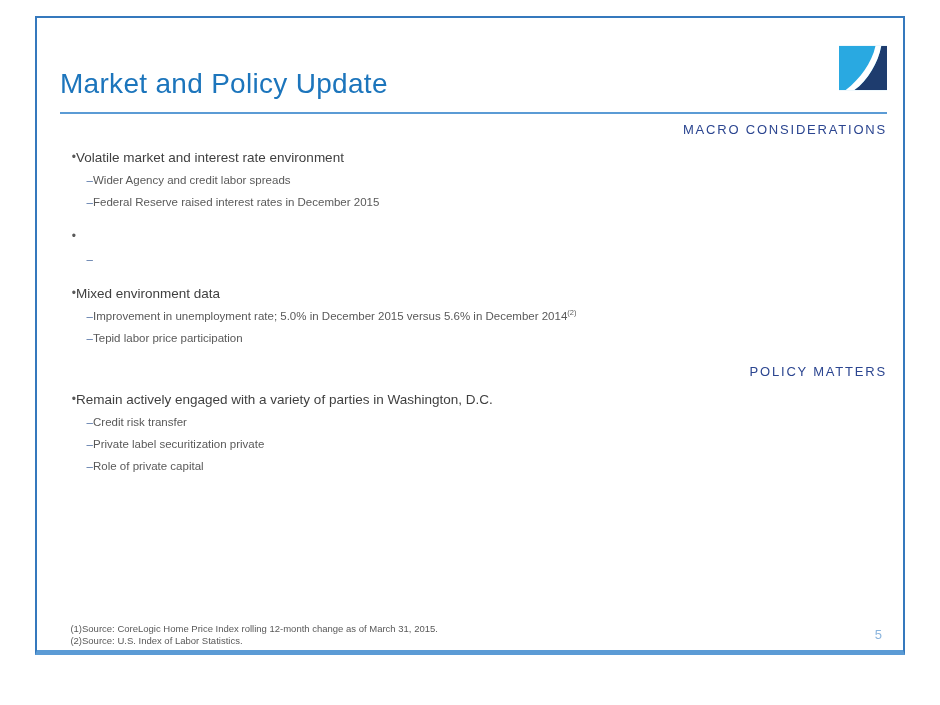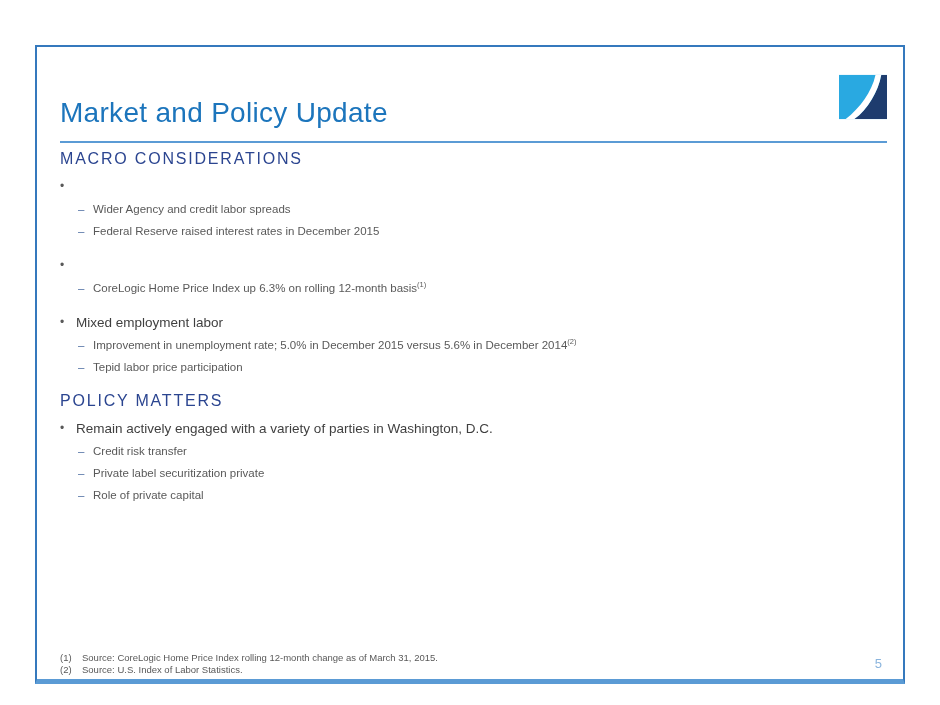--- a/index.html
+++ b/index.html
@@ -11,26 +11,27 @@
   .canvas {
     position: relative;
     width: 940px;
     height: 705px;
     background: #ffffff;
     overflow: hidden;
   }
   .slide {
     position: absolute;
     left: 35px;
-    top: 45px;
+    top: 16px;
     width: 866px;
     height: 632px;
     background: #ffffff;
     border: 2px solid #3579bd;
     border-bottom: 5px solid #5b9bd5;
+    text-align: right;
   }
   .logo {
     position: absolute;
     top: 27px;
     right: 16px;
     width: 48px;
     height: 46px;
   }
   .logo svg { display: block; width: 100%; height: 100%; }
   .title {
@@ -53,21 +54,21 @@
     background: #5b9bd5;
   }
   .body-content {
     position: absolute;
     left: 23px;
     right: 16px;
     top: 104px;
   }
   .section-heading {
     margin: 0 0 12px 0;
-    font-size: 16px;
+    font-size: 13px;
     line-height: 15px;
     font-weight: normal;
     letter-spacing: 1.8px;
     color: #2b4590;
   }
   .section-heading.subsequent { margin-top: 14px; }
   .group { margin-bottom: 18px; }
   .bullet-item {
     display: flex;
     font-size: 13.5px;
@@ -139,43 +140,43 @@
 
     <h1 class="title">Market and Policy Update</h1>
 
     <div class="divider"></div>
 
     <div class="body-content" id="slide-body">
         <h2 class="section-heading">MACRO CONSIDERATIONS</h2>
         <div class="group">
           <div class="bullet-item">
             <span class="bullet-dot">•</span>
+            <span class="bullet-text">Volatile market and interest rate environment</span>
           </div>
           <div class="sub-item">
             <span class="sub-dash">–</span>
             <span class="sub-text">Wider Agency and credit labor spreads</span>
           </div>
           <div class="sub-item">
             <span class="sub-dash">–</span>
             <span class="sub-text">Federal Reserve raised interest rates in December 2015</span>
           </div>
         </div>
         <div class="group">
           <div class="bullet-item">
             <span class="bullet-dot">•</span>
           </div>
           <div class="sub-item">
             <span class="sub-dash">–</span>
-            <span class="sub-text">CoreLogic Home Price Index up 6.3% on rolling 12-month basis<sup>(1)</sup></span>
-          </div>
-        </div>
-        <div class="group">
-          <div class="bullet-item">
-            <span class="bullet-dot">•</span>
-            <span class="bullet-text">Mixed employment labor</span>
+          </div>
+        </div>
+        <div class="group">
+          <div class="bullet-item">
+            <span class="bullet-dot">•</span>
+            <span class="bullet-text">Mixed environment data</span>
           </div>
           <div class="sub-item">
             <span class="sub-dash">–</span>
             <span class="sub-text">Improvement in unemployment rate; 5.0% in December 2015 versus 5.6% in December 2014<sup>(2)</sup></span>
           </div>
           <div class="sub-item">
             <span class="sub-dash">–</span>
             <span class="sub-text">Tepid labor price participation</span>
           </div>
         </div>

